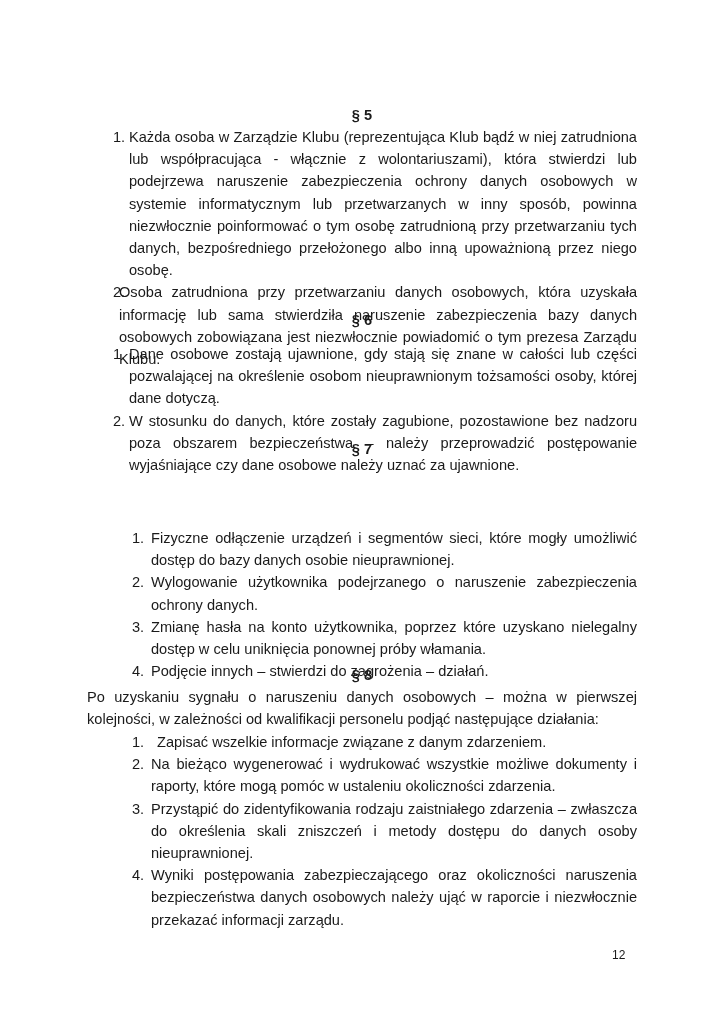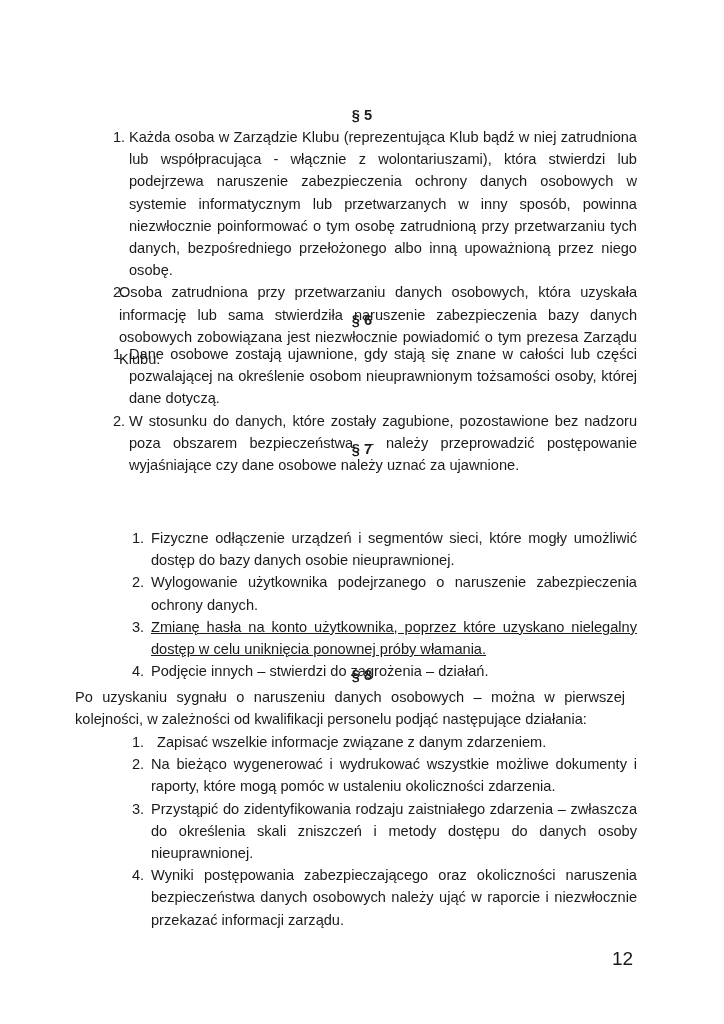--- a/index.html
+++ b/index.html
@@ -4,21 +4,21 @@
 <style>
   html, body { margin: 0; padding: 0; background: #ffffff; }
   body { width: 724px; height: 1024px; position: relative; overflow: hidden;
          font-family: "Liberation Sans", sans-serif; color: #1a1a1a; font-size: 14.6px; }
   .page { position: absolute; left: 0; top: 0; width: 724px; height: 1024px; background: #fff; }
   .heading { position: absolute; left: 0; width: 724px; text-align: center; font-weight: bold; font-size: 14.6px; }
   .block { position: absolute; line-height: 22.2px; text-align: justify; }
   .item { position: relative; }
   .num { position: absolute; top: 0; }
   .txt { text-align: justify; }
-  .pagenum { position: absolute; left: 612px; top: 948px; font-size: 19px; }
+  .pagenum { position: absolute; left: 612px; top: 948px; font-size: 12px; }
 </style>
 </head>
 <body>
 
 <div class="page">
 
   <div class="heading" style="top:107px;">§ 5</div>
   <div class="block" style="left:113px; top:126px; width:524px;">
     <div class="item">
       <span class="num" style="left:0;">1.</span>
@@ -47,30 +47,30 @@
     <div class="item">
       <span class="num" style="left:0;">1.</span>
       <div class="txt" style="margin-left:19px;">Fizyczne odłączenie urządzeń i segmentów sieci, które mogły umożliwić dostęp do bazy danych osobie nieuprawnionej.</div>
     </div>
     <div class="item">
       <span class="num" style="left:0;">2.</span>
       <div class="txt" style="margin-left:19px;">Wylogowanie użytkownika podejrzanego o naruszenie zabezpieczenia ochrony danych.</div>
     </div>
     <div class="item">
       <span class="num" style="left:0;">3.</span>
-      <div class="txt" style="margin-left:19px;text-decoration:underline;">Zmianę hasła na konto użytkownika, poprzez które uzyskano nielegalny dostęp w celu uniknięcia ponownej próby włamania.</div>
+      <div class="txt" style="margin-left:19px;">Zmianę hasła na konto użytkownika, poprzez które uzyskano nielegalny dostęp w celu uniknięcia ponownej próby włamania.</div>
     </div>
     <div class="item">
       <span class="num" style="left:0;">4.</span>
       <div class="txt" style="margin-left:19px;">Podjęcie innych – stwierdzi do zagrożenia – działań.</div>
     </div>
   </div>
 
   <div class="heading" style="top:667px;">§ 8</div>
-  <div class="block" style="left:75px; top:686px; width:550px;">Po uzyskaniu sygnału o naruszeniu danych osobowych – można w pierwszej kolejności, w zależności od kwalifikacji personelu podjąć następujące działania:</div>
+  <div class="block" style="left:87px; top:686px; width:550px;">Po uzyskaniu sygnału o naruszeniu danych osobowych – można w pierwszej kolejności, w zależności od kwalifikacji personelu podjąć następujące działania:</div>
   <div class="block" style="left:132px; top:731px; width:505px;">
     <div class="item">
       <span class="num" style="left:0;">1.</span>
       <div class="txt" style="margin-left:25px;">Zapisać wszelkie informacje związane z danym zdarzeniem.</div>
     </div>
     <div class="item">
       <span class="num" style="left:0;">2.</span>
       <div class="txt" style="margin-left:19px;">Na bieżąco wygenerować i wydrukować wszystkie możliwe dokumenty i raporty, które mogą pomóc w ustaleniu okoliczności zdarzenia.</div>
     </div>
     <div class="item">

